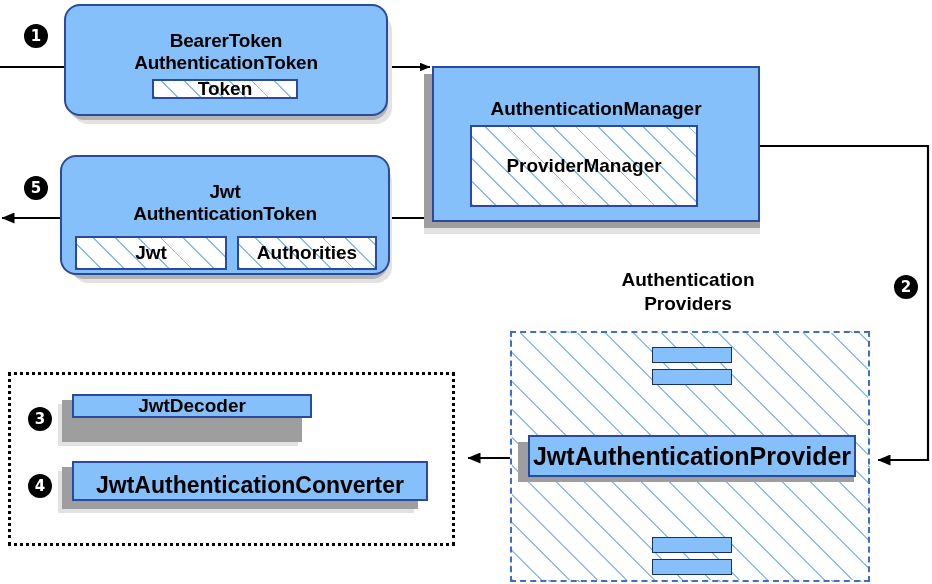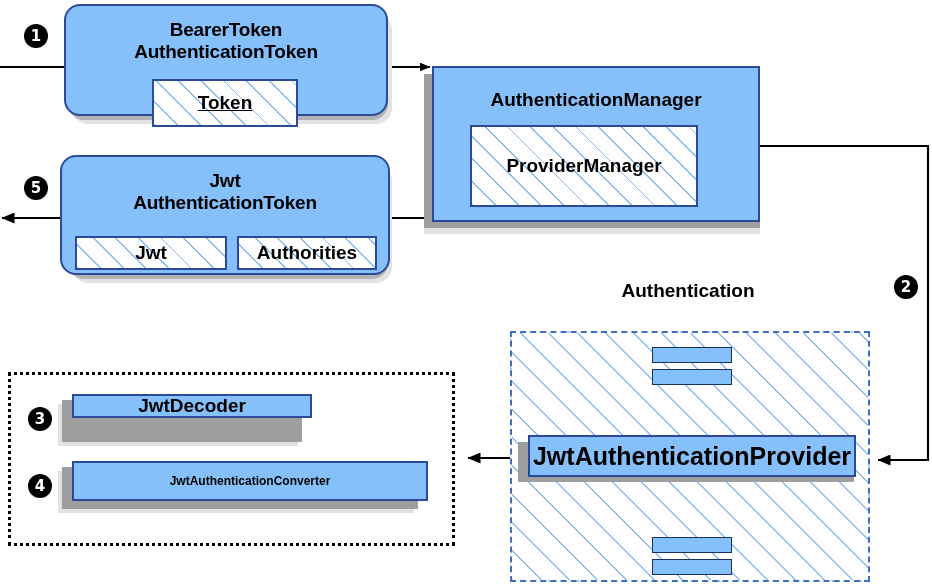--- a/index.html
+++ b/index.html
@@ -38,21 +38,21 @@
     border-radius:16px;
     z-index:0;
   }
   .card-title{
     text-align:center;
     font-weight:bold;
     font-size:19px;
     color:#000;
     line-height:22px;
     letter-spacing:-.2px;
-    padding-top:13px;
+    padding-top:24px;
   }
 
   
   .hatchbox{
     position:absolute;
     box-sizing:border-box;
     border:2px solid #2b4a9b;
     background-color:#ffffff;
     background-image:repeating-linear-gradient(
         45deg,
@@ -174,21 +174,21 @@
   </svg>
 
   <div class="stepnum" style="left:24px;top:24px;">1</div>
 
   <div class="card-shadow2" style="left:72px;top:14px;width:320px;height:110px;"></div>
   <div class="card-shadow" style="left:68px;top:10px;width:320px;height:110px;"></div>
   <div class="card" style="left:64px;top:4px;width:324px;height:112px;">
     <div class="card-title">BearerToken</div>
     <div class="card-title" style="padding-top:0;">AuthenticationToken</div>
   </div>
-  <div class="hatchbox" style="left:152px;top:79px;width:146px;height:48px;text-decoration:underline;">
+  <div class="hatchbox" style="left:152px;top:79px;width:146px;height:20px;">
     <span>Token</span>
   </div>
 
   <div class="stepnum" style="left:24px;top:176px;">5</div>
 
   <div class="card-shadow2" style="left:72px;top:165px;width:320px;height:118px;"></div>
   <div class="card-shadow" style="left:68px;top:161px;width:320px;height:118px;"></div>
   <div class="card" style="left:60px;top:155px;width:330px;height:120px;">
     <div class="card-title">Jwt</div>
     <div class="card-title" style="padding-top:0;">AuthenticationToken</div>
@@ -196,30 +196,31 @@
   <div class="hatchbox" style="left:75px;top:236px;width:152px;height:34px;">
     <span>Jwt</span>
   </div>
   <div class="hatchbox" style="left:237px;top:236px;width:140px;height:34px;">
     <span>Authorities</span>
   </div>
 
   <div class="sq-shadow2" style="left:424px;top:78px;width:336px;height:156px;"></div>
   <div class="sq-shadow" style="left:424px;top:74px;width:336px;height:154px;"></div>
   <div class="sqbox" style="left:432px;top:66px;width:328px;height:156px;display:block;">
-    <div style="text-align:center;font-size:19px;padding-top:21px;">AuthenticationManager</div>
+    <div style="text-align:center;font-size:19px;padding-top:30px;">AuthenticationManager</div>
   </div>
   <div class="hatchbox" style="left:470px;top:125px;width:228px;height:82px;">
     <span>ProviderManager</span>
   </div>
 
   <div class="stepnum" style="left:894px;top:275px;">2</div>
 
-  <div class="caption" style="left:566px;top:268px;width:244px;margin-top:11px;">
+  <div class="caption" style="left:566px;top:268px;width:244px;">
     <div>Authentication</div>
+    <div>Providers</div>
   </div>
 
   <div class="dashed-hatch" style="left:510px;top:331px;width:360px;height:251px;"></div>
 
   <div class="stub" style="left:652px;top:347px;width:80px;height:16px;"></div>
   <div class="stub" style="left:652px;top:369px;width:80px;height:16px;"></div>
 
   <div class="sq-shadow2" style="left:520px;top:446px;width:336px;height:42px;"></div>
   <div class="sq-shadow" style="left:518px;top:442px;width:336px;height:40px;"></div>
   <div class="sqbox" style="left:528px;top:435px;width:328px;height:42px;font-size:25px;">
@@ -236,17 +237,17 @@
   <div class="sq-shadow2" style="left:58px;top:404px;width:240px;height:42px;"></div>
   <div class="sq-shadow" style="left:62px;top:400px;width:240px;height:42px;"></div>
   <div class="sqbox" style="left:72px;top:394px;width:240px;height:24px;font-size:19px;">
     <span>JwtDecoder</span>
   </div>
 
   <div class="stepnum" style="left:28px;top:474px;">4</div>
 
   <div class="sq-shadow2" style="left:58px;top:471px;width:356px;height:42px;"></div>
   <div class="sq-shadow" style="left:62px;top:467px;width:356px;height:42px;"></div>
-  <div class="sqbox" style="left:72px;top:461px;width:356px;height:40px;font-size:12px;">
+  <div class="sqbox" style="left:72px;top:461px;width:356px;height:40px;font-size:23px;align-items:flex-end;">
     <span>JwtAuthenticationConverter</span>
   </div>
 
 </div>
 
 </body></html>

